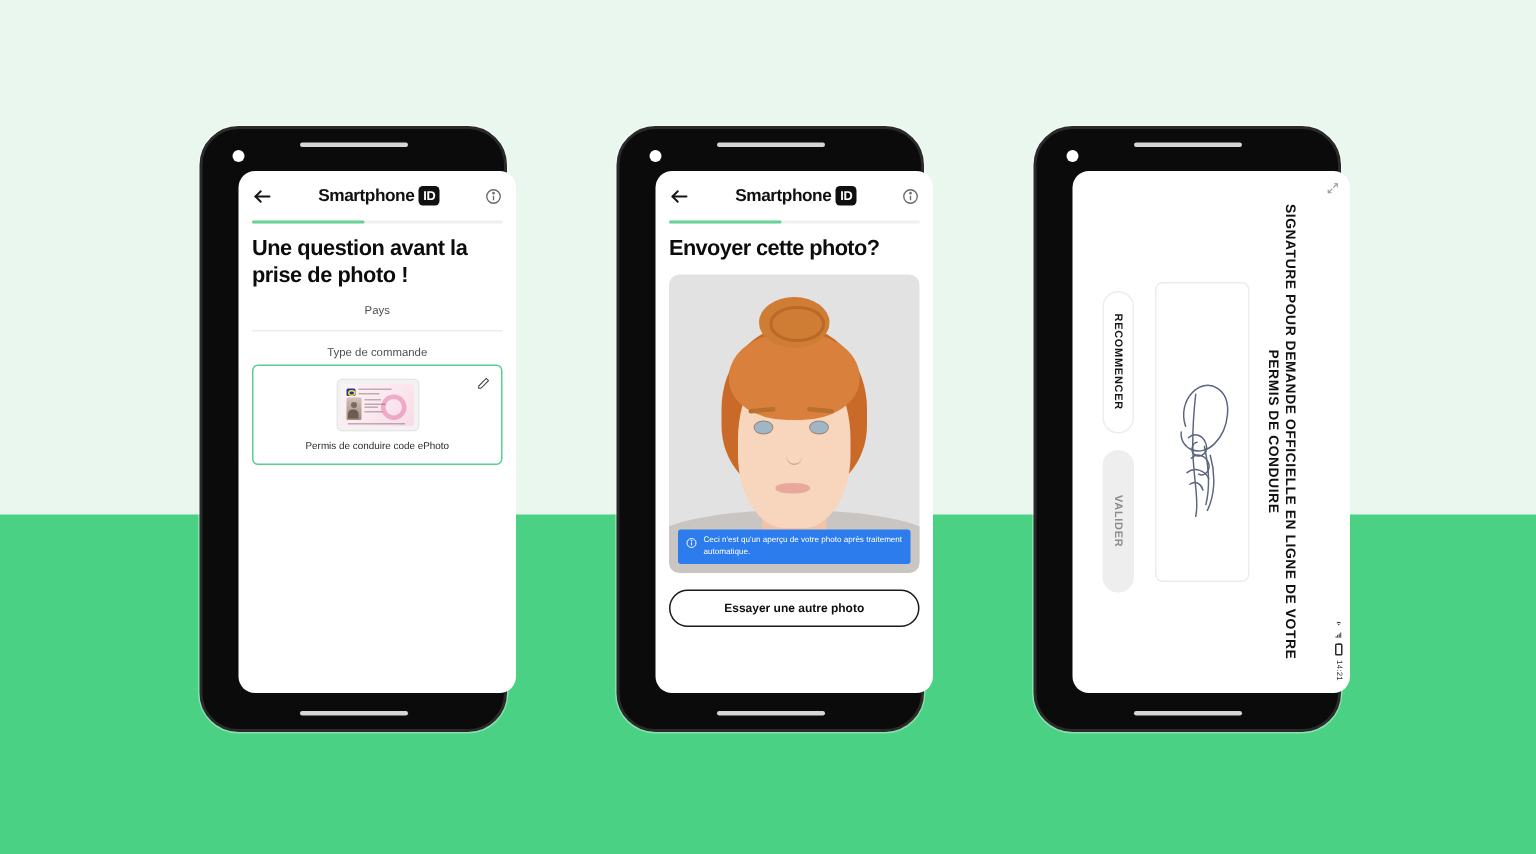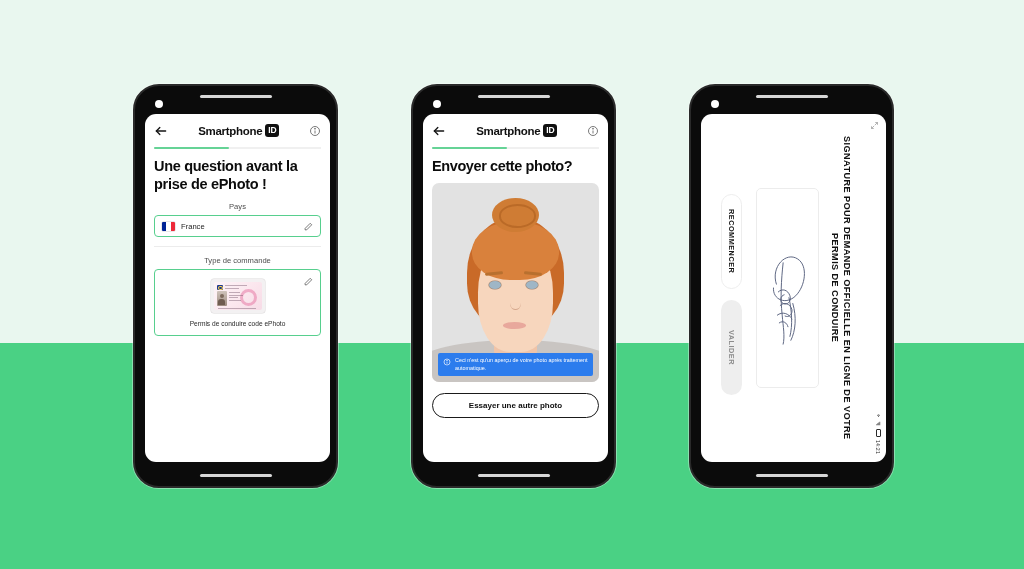--- a/index.html
+++ b/index.html
@@ -33,21 +33,21 @@
     width: 72px; height: 3px; background: #d6d6d6; border-radius: 2px;
   }
   .speaker-top { top: 9px; }
   .speaker-bot { bottom: 9px; }
   .cam-dot {
     position: absolute; left: 20px; top: 14px;
     width: 8px; height: 8px; border-radius: 50%; background: #ffffff;
   }
 
   .screen {
-    position: absolute; left: 10px; top: 28px;
+    position: absolute; left: 24px; top: 28px;
     width: 185px; height: 348px;
     background: #ffffff;
     border-radius: 11px;
     overflow: hidden;
   }
 
   
   .app-header {
     position: relative; height: 33px;
     display: flex; align-items: center; padding: 0 9px;
@@ -311,34 +311,23 @@
           <circle cx="12" cy="12" r="9"></circle>
             <line x1="12" y1="11" x2="12" y2="17"></line>
             <circle cx="12" cy="7.6" r=".9" fill="currentColor"></circle>
         </svg>
       </div>
       <div class="progress-track">
         <div class="progress-fill" style="width:45%"></div>
       </div>
 
       <div class="body1">
-        <div class="title1">Une question avant la prise de ePhoto !</div>
+        <div class="title1">Une question avant la prise de photo !</div>
 
         <div class="field-label">Pays</div>
-        <div class="sel-box">
-          <span class="flag">
-              <i class="b"></i>
-              <i class="w"></i>
-              <i class="r"></i>
-            </span>
-          <span class="sel-text">France</span>
-          <svg class="pencil" viewBox="0 0 24 24" fill="none" stroke="currentColor" stroke-width="1.8">
-            <path d="M16.5 3.5l4 4L7 21H3v-4z"></path>
-          </svg>
-        </div>
 
         <div class="divider"></div>
 
         <div class="field-label">Type de commande</div>
         <div class="doc-card">
           <svg class="pencil" viewBox="0 0 24 24" fill="none" stroke="currentColor" stroke-width="1.8">
             <path d="M16.5 3.5l4 4L7 21H3v-4z"></path>
           </svg>
           <div class="doc-thumb-wrap">
             <div class="doc-thumb">

